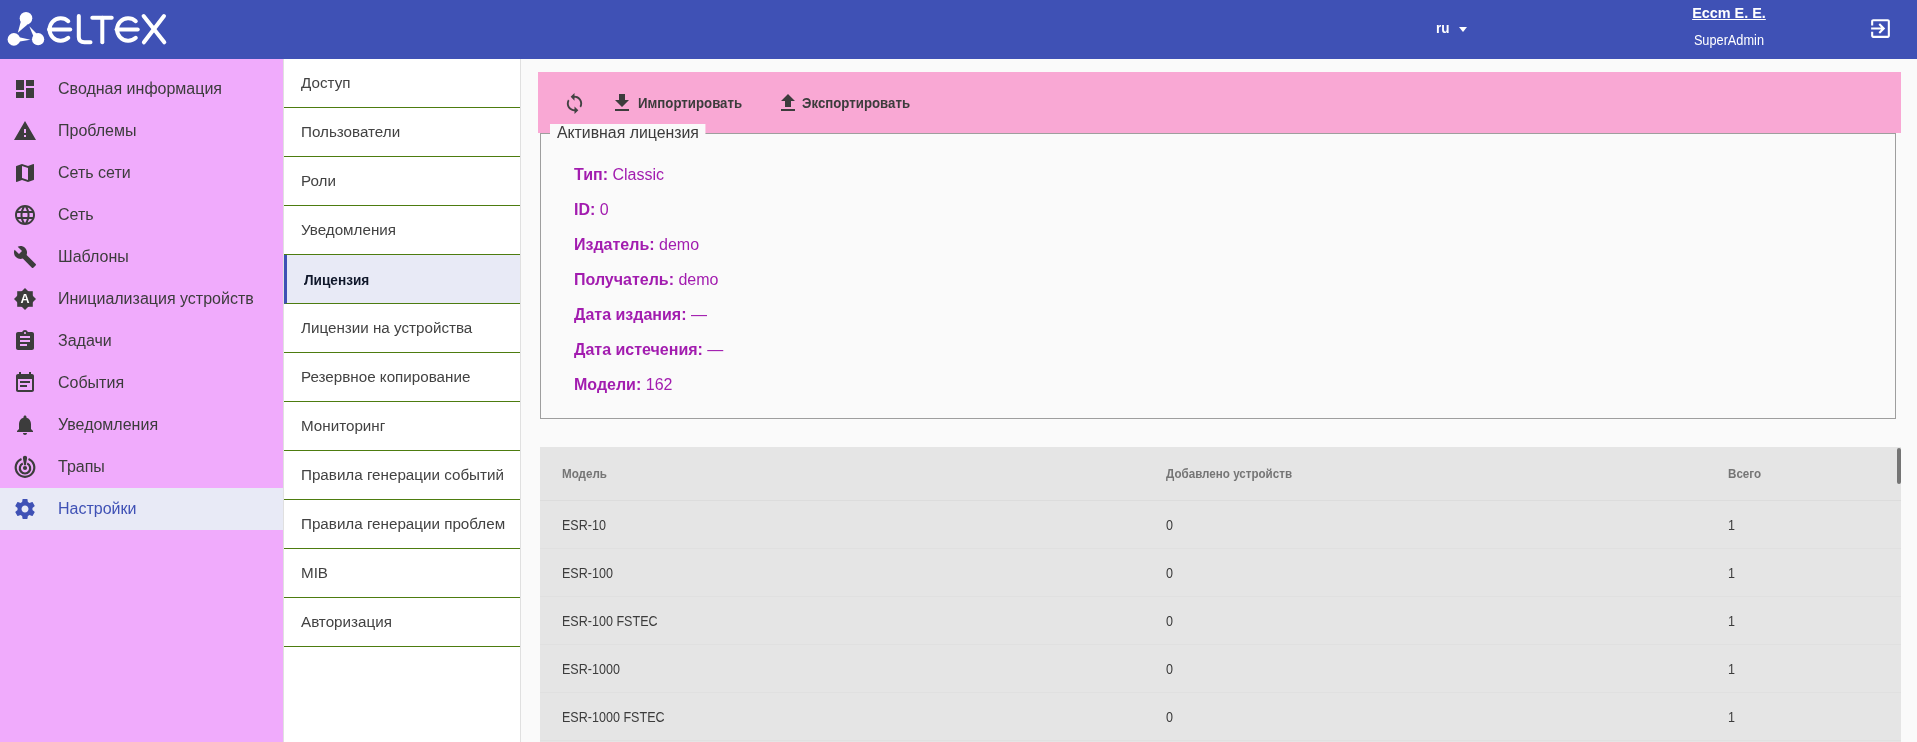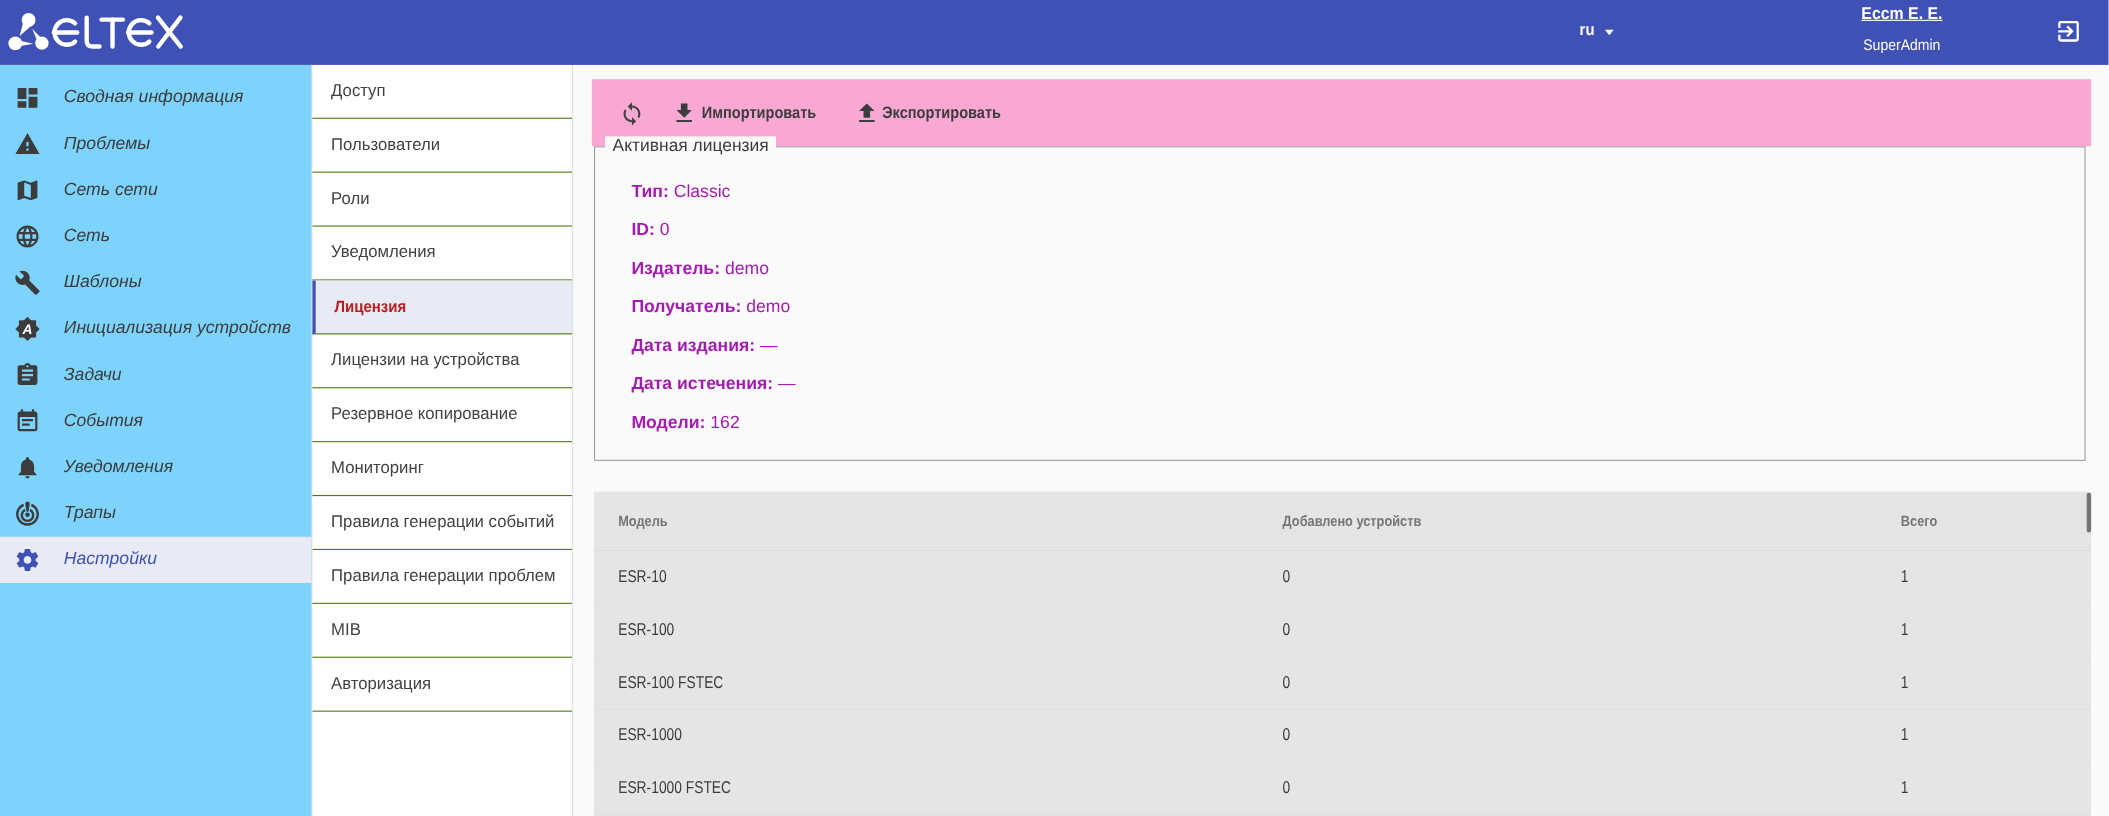--- a/index.html
+++ b/index.html
@@ -7,31 +7,31 @@
 body { position:relative; font-family:"Liberation Sans",sans-serif; background:#fafafa; }
 .header { position:absolute; left:0; top:0; width:1917px; height:59px; background:#3f51b5; z-index:5; }
 .logo { position:absolute; left:6px; top:9px; }
 .ru { position:absolute; left:1436px; top:19px; color:#fff; font-size:15px; font-weight:bold; transform:scaleX(0.9); transform-origin:left center; }
 .caret { position:absolute; left:1459px; top:27px; width:0; height:0; border-left:4px solid transparent; border-right:4px solid transparent; border-top:5px solid #fff; }
 .user { position:absolute; left:1686px; top:4px; width:175px; text-align:left; color:#fff; }
 .uname { font-size:15.5px; font-weight:bold; text-decoration:underline; transform:scaleX(0.93); }
 .urole { font-size:14px; margin-top:10px; transform:scaleX(0.91); }
 .exit { position:absolute; left:1868px; top:16px; }
 
-.nav1 { position:absolute; left:0; top:59px; width:284px; height:683px; background:#7dd3fc; border-right:1px solid #e0e0e0; padding-top:9px; z-index:2;font-style:italic; }
+.nav1 { position:absolute; left:0; top:59px; width:284px; height:683px; background:#f0abfc; border-right:1px solid #e0e0e0; padding-top:9px; z-index:2; }
 .n1 { position:relative; height:42px; color:#3c3c3c; }
 .n1 svg { position:absolute; left:13px; top:9px; }
 .n1 span { position:absolute; left:58px; top:50%; transform:translateY(-50%); transform-origin:left center; font-size:16px; white-space:nowrap; }
 .n1.sel { background:#e8eaf6; color:#3f51b5; }
 .n1.sel svg path { fill:#3f51b5; }
 
 .nav2 { position:absolute; left:284px; top:59px; width:237px; height:683px; background:#fff; border-right:1px solid #e0e0e0; z-index:2; }
 .n2 { position:relative; height:49px; border-bottom:1px solid #4d7c0f; color:#424242; }
 .n2 span { position:absolute; left:17px; top:50%; transform:translateY(-50%) scaleX(0.98); transform-origin:left center; font-size:15.5px; white-space:nowrap; }
-.n2.sel { background:#e8eaf6; color:#b91c1c; border-left:3px solid #3f51b5; }
+.n2.sel { background:#e8eaf6; color:#0f172a; border-left:3px solid #3f51b5; }
 .n2.sel span { font-weight:bold; transform:translateY(-50%) scaleX(0.91); font-size:15px; }
 
 .toolbar { position:absolute; left:538px; top:72px; width:1363px; height:61px; background:#f9a8d4; }
 .tbtxt { position:absolute; top:0; height:61px; line-height:61px; font-size:15px; font-weight:bold; color:#3c3c3c; transform:scaleX(0.883); transform-origin:left center; }
 
 .fieldset { position:absolute; left:540px; top:133px; width:1356px; height:286px; border:1px solid #9e9e9e; }
 .legend { position:absolute; left:550px; top:124px; background:#fafafa; padding:0 7px; font-size:16px; color:#3c3c3c; transform:scaleX(0.99); transform-origin:left center; }
 .frow { position:absolute; left:574px; font-size:16px; color:#a21caf; }
 
 .table { position:absolute; left:540px; top:447px; width:1361px; height:295px; background:#e5e5e5; }

